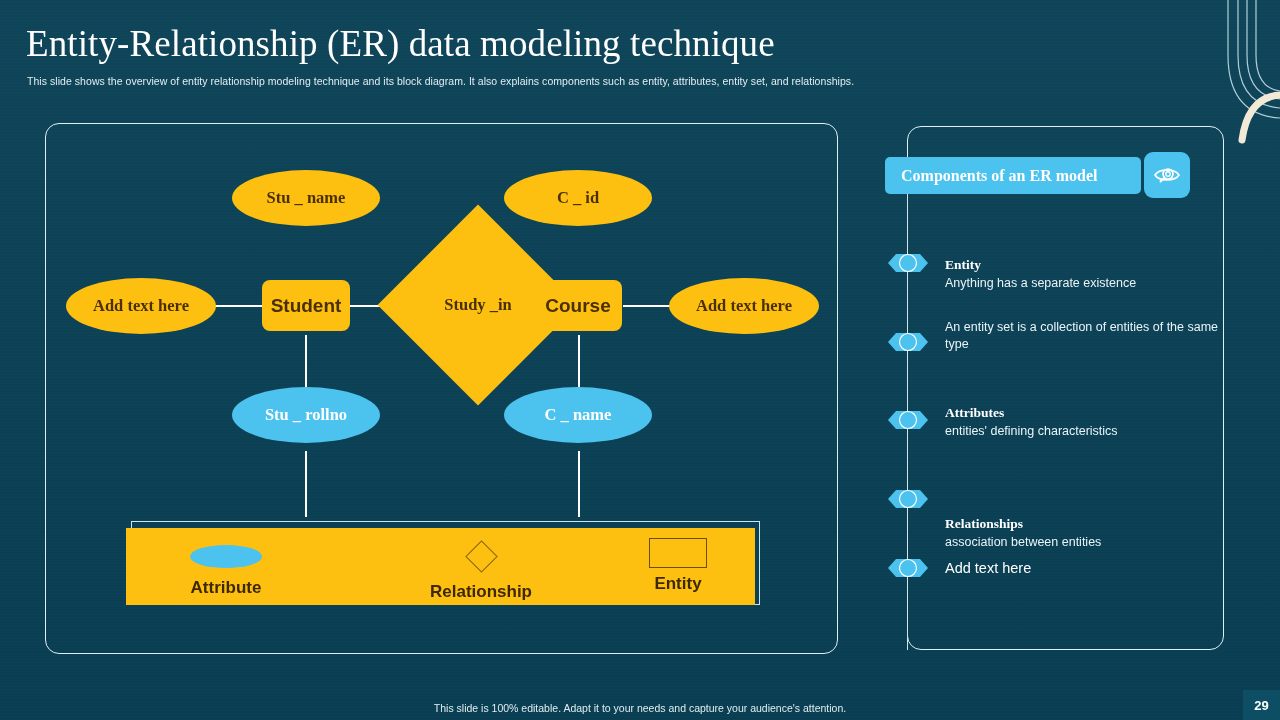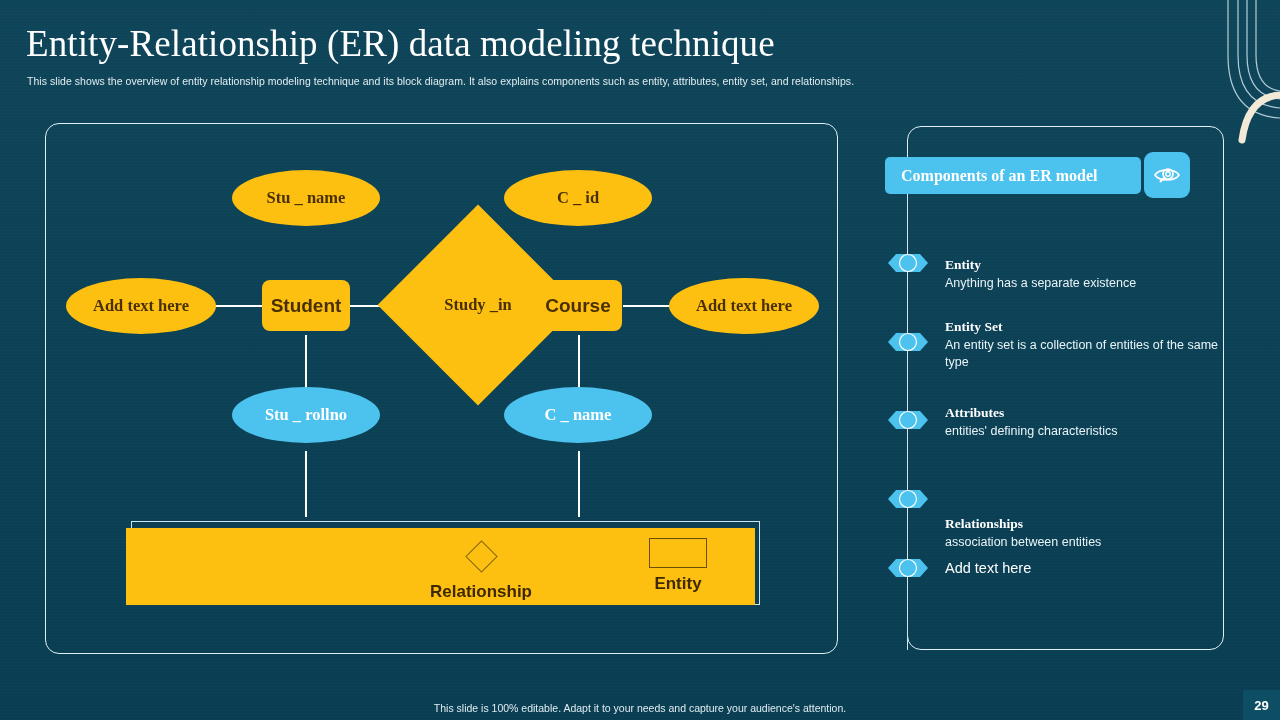--- a/index.html
+++ b/index.html
@@ -291,20 +291,24 @@
     <div class="node ellipse-yellow" style="left:624px; top:155px; width:150px; height:56px;">Add text here</div>
 
     <div class="node ellipse-blue" style="left:187px; top:264px; width:148px; height:56px;">Stu _ rollno</div>
 
     <div class="node ellipse-blue" style="left:459px; top:264px; width:148px; height:56px;">C _ name</div>
   </div>
 
   <div class="legend-outline"></div>
   <div class="legend-bar">
 
+    <div class="legend-item" style="left:35px; top:17px; width:130px;">
+      <div class="legend-ellipse"></div>
+      <div class="legend-label">Attribute</div>
+    </div>
 
     <div class="legend-item" style="left:265px; top:13px; width:180px;">
       <div class="legend-diamond"></div>
       <div class="legend-label">Relationship</div>
     </div>
 
     <div class="legend-item" style="left:492px; top:10px; width:120px;">
       <div class="legend-rect"></div>
       <div class="legend-label">Entity</div>
     </div>
@@ -345,21 +349,20 @@
     <path d="M0 11 L8 2 H32 L40 11 L32 20 H8 Z" fill="#4cc2ef"></path>
     <circle cx="20" cy="11" r="8.5" fill="none" stroke="#ffffff" stroke-width="1.2"></circle>
   </svg>
 
   <div class="comp-item" style="top:257px;">
     <div class="comp-title">Entity</div>
     <div class="comp-desc">Anything has a separate existence</div>
   </div>
 
   <div class="comp-item" style="top:319px;">
-    <div class="comp-title">Entity Set</div>
     <div class="comp-desc">An entity set is a collection of entities of the same type</div>
   </div>
 
   <div class="comp-item" style="top:405px;">
     <div class="comp-title">Attributes</div>
     <div class="comp-desc">entities' defining characteristics</div>
   </div>
 
   <div class="comp-item" style="top:484px;margin-top:32px;">
     <div class="comp-title">Relationships</div>

